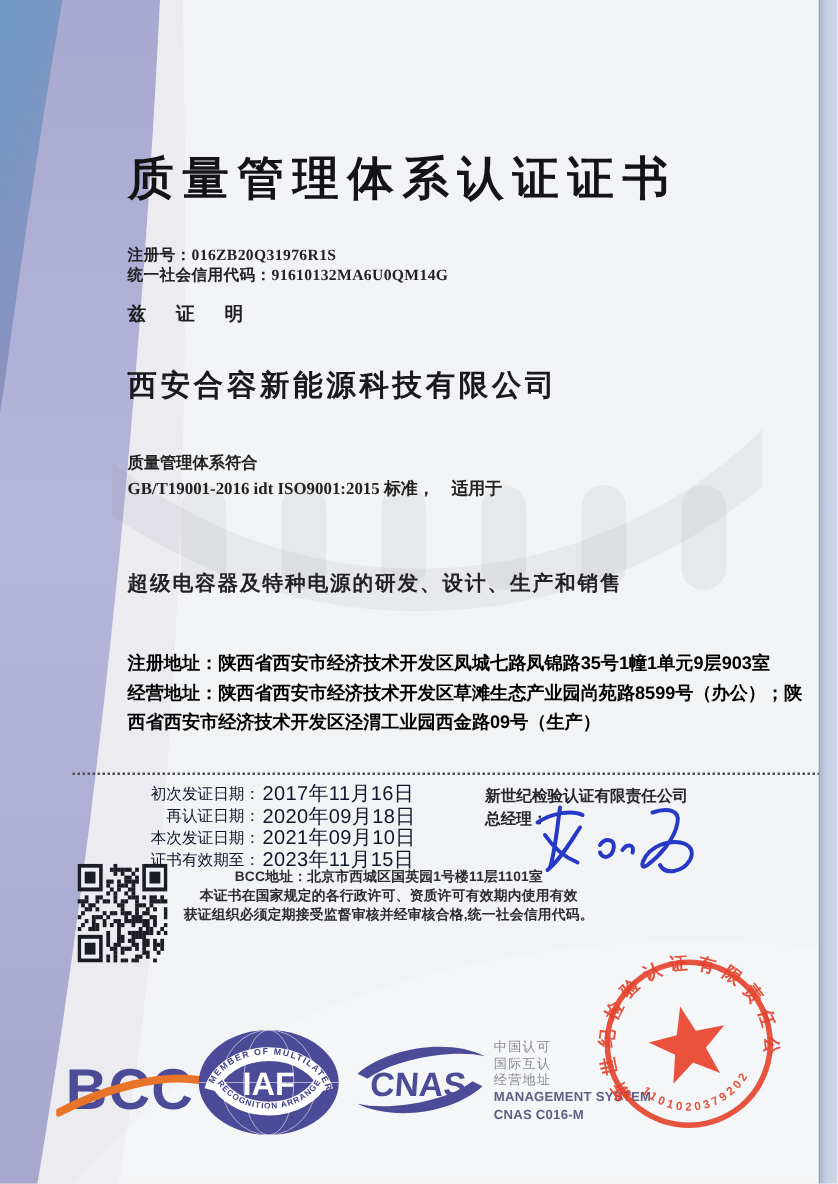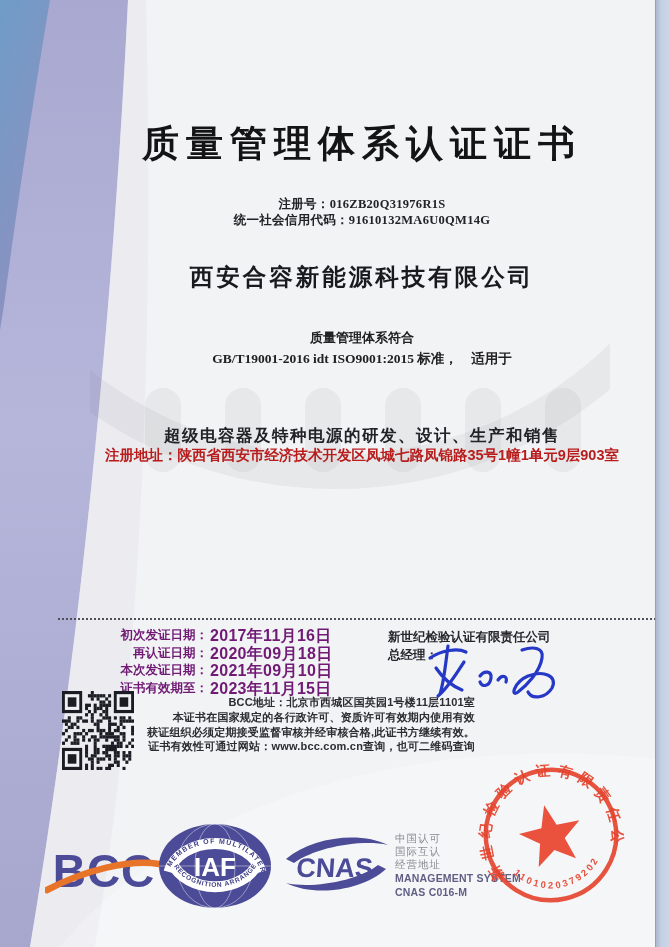--- a/index.html
+++ b/index.html
@@ -10,39 +10,39 @@
     -webkit-font-smoothing:antialiased;
   }
   .page{position:absolute;inset:0}
   svg.bg{position:absolute;left:0;top:0;z-index:0}
   svg.watermark{position:absolute;left:90px;top:300px;z-index:1;pointer-events:none}
   .right-strip{
     position:absolute;right:0;top:0;bottom:0;width:14px;z-index:4;
     background:linear-gradient(to right,#aeb8cc 0,#c3cfe2 35%,#ccd8ea 100%);
     border-left:1px solid #93a0b8;
   }
-  .content{position:absolute;left:92px;top:0;width:540px;text-align:center;color:#1c1c20;z-index:2}
+  .content{position:absolute;left:102px;top:0;width:540px;color:#1c1c20;z-index:2}
   .title{margin:122px 0 0;font:bold 37px/1.2 "Liberation Serif",serif;letter-spacing:7px;color:#141416}
   .reg-lines{margin-top:31px;font:bold 12.5px/15.5px "Liberation Serif",serif;color:#222227;letter-spacing:.3px}
   .certify{margin-top:17px;font:bold 15px/15px "Liberation Serif",serif;letter-spacing:10px;color:#1d1d22}
   .company{margin-top:37px;font:600 23.5px/24px "Liberation Serif",serif;letter-spacing:3px;color:#1a1a1e}
   .conform{margin-top:42px;font:bold 13px/13px "Liberation Serif",serif;color:#222}
   .standard{margin-top:8px;font:bold 13.5px/14px "Liberation Serif",serif;color:#222}
   .scope{margin-top:60px;font:bold 16.5px/18px "Liberation Sans",sans-serif;letter-spacing:1.5px;color:#222227}
-  .addresses{font:bold 14.5px/23.5px "Liberation Sans",sans-serif;color:#b91c1c}
+  .addresses{margin-top:44px;font:bold 14.5px/23.5px "Liberation Sans",sans-serif;color:#000000}
   .addresses p{margin:0}
   .dotted-line{position:absolute;left:58px;right:10px;top:618px;border-top:2px dotted #50505c;z-index:2}
   .dates{position:absolute;left:86px;top:627px;z-index:2}
-  .date-row{display:flex;line-height:17.5px;font-weight:bold;color:#701a75}
+  .date-row{display:flex;line-height:17.5px;font-weight:normal;color:#0f172a}
   .dl{width:122px;text-align:right;font-size:12.5px}
   .dv{margin-left:2px;font-size:16px;letter-spacing:.3px}
   .issuer{position:absolute;left:388px;top:629px;z-index:2;font-weight:bold;font-size:12.5px;line-height:17.5px;color:#26262c;text-align:left}
   svg.signature{position:absolute;left:418px;top:638px;z-index:3}
   svg.qr{position:absolute;left:62px;top:691px;z-index:2}
-  .footer-info{position:absolute;left:147px;top:695px;z-index:2;font-weight:bold;font-size:11px;line-height:14.8px;color:#2c2c31;text-align:right;letter-spacing:.2px}
+  .footer-info{position:absolute;left:147px;top:695px;z-index:2;font-weight:bold;font-size:11px;line-height:14.8px;color:#2c2c31;text-align:center;letter-spacing:.2px}
   .logos{position:absolute;left:0;top:0;width:670px;height:947px;z-index:2;pointer-events:none}
   svg.bcc{position:absolute;left:45px;top:833px}
   svg.iaf{position:absolute;left:155px;top:820px}
   svg.cnas{position:absolute;left:282px;top:833px}
   .cnas-text{position:absolute;left:395px;top:832px;text-align:left}
   .cnas-text .zh{font-size:10.5px;line-height:13px;color:#8a8a92;letter-spacing:1px}
   .cnas-text .en{font-size:10.5px;line-height:14px;color:#5f5f84;font-weight:bold;letter-spacing:.2px}
   svg.seal{position:absolute;left:472px;top:756px;z-index:5;transform:rotate(-13deg)}
 </style>
 </head>
@@ -82,26 +82,28 @@
   </svg>
 
   <div class="right-strip"></div>
 
   <div class="content">
     <h1 class="title">质量管理体系认证证书</h1>
     <div class="reg-lines">
       <div><span>注册号：</span><span>016ZB20Q31976R1S</span></div>
       <div><span>统一社会信用代码：</span><span>91610132MA6U0QM14G</span></div>
     </div>
+    <div class="certify">兹 证 明</div>
     <div class="company">西安合容新能源科技有限公司</div>
     <div class="conform">质量管理体系符合</div>
     <div class="standard">GB/T19001-2016 idt ISO9001:2015 标准，　适用于</div>
     <div class="scope">超级电容器及特种电源的研发、设计、生产和销售</div>
     <div class="addresses">
       <p><span>注册地址：</span><span>陕西省西安市经济技术开发区凤城七路凤锦路35号1幢1单元9层903室</span></p>
+      <p><span>经营地址：</span><span>陕西省西安市经济技术开发区草滩生态产业园尚苑路8599号（办公）；陕西省西安市经济技术开发区泾渭工业园西金路09号（生产）</span></p>
     </div>
   </div>
 
   <div class="dotted-line"></div>
 
   <div class="dates">
     <div class="date-row">
         <span class="dl">初次发证日期：</span>
         <span class="dv">2017年11月16日</span>
       </div>
@@ -336,22 +338,21 @@
       <rect x="19" y="1" width="5" height="5" fill="#eef0f3"></rect>
       <rect x="20" y="2" width="3" height="3"></rect>
       <rect x="0" y="18" width="7" height="7"></rect>
       <rect x="1" y="19" width="5" height="5" fill="#eef0f3"></rect>
       <rect x="2" y="20" width="3" height="3"></rect>
     </svg>
 
   <div class="footer-info">
     <div>BCC地址：北京市西城区国英园1号楼11层1101室</div>
     <div>本证书在国家规定的各行政许可、资质许可有效期内使用有效</div>
-    <div>获证组织必须定期接受监督审核并经审核合格,此证书方继续有效。</div>
-    <div>证书有效性可通过网站：www.bcc.com.cn查询，也可二维码查询</div>
+    <div>获证组织必须定期接受监督审核并经审核合格,统一社会信用代码。</div>
   </div>
 
   <div class="logos">
 
     <svg class="bcc" width="118" height="72" viewBox="0 0 118 72">
       <text x="59" y="54" text-anchor="middle" font-family="Liberation Sans, sans-serif" font-size="46" font-weight="800" letter-spacing="1" fill="#4c4b97">BCC</text>
       <path d="M 2,57 C 40,37 85,26 114,31" fill="none" stroke="#e8742a" stroke-width="6.5" stroke-linecap="round"></path>
     </svg>
 
     <svg class="iaf" width="120" height="92" viewBox="0 0 120 92">

